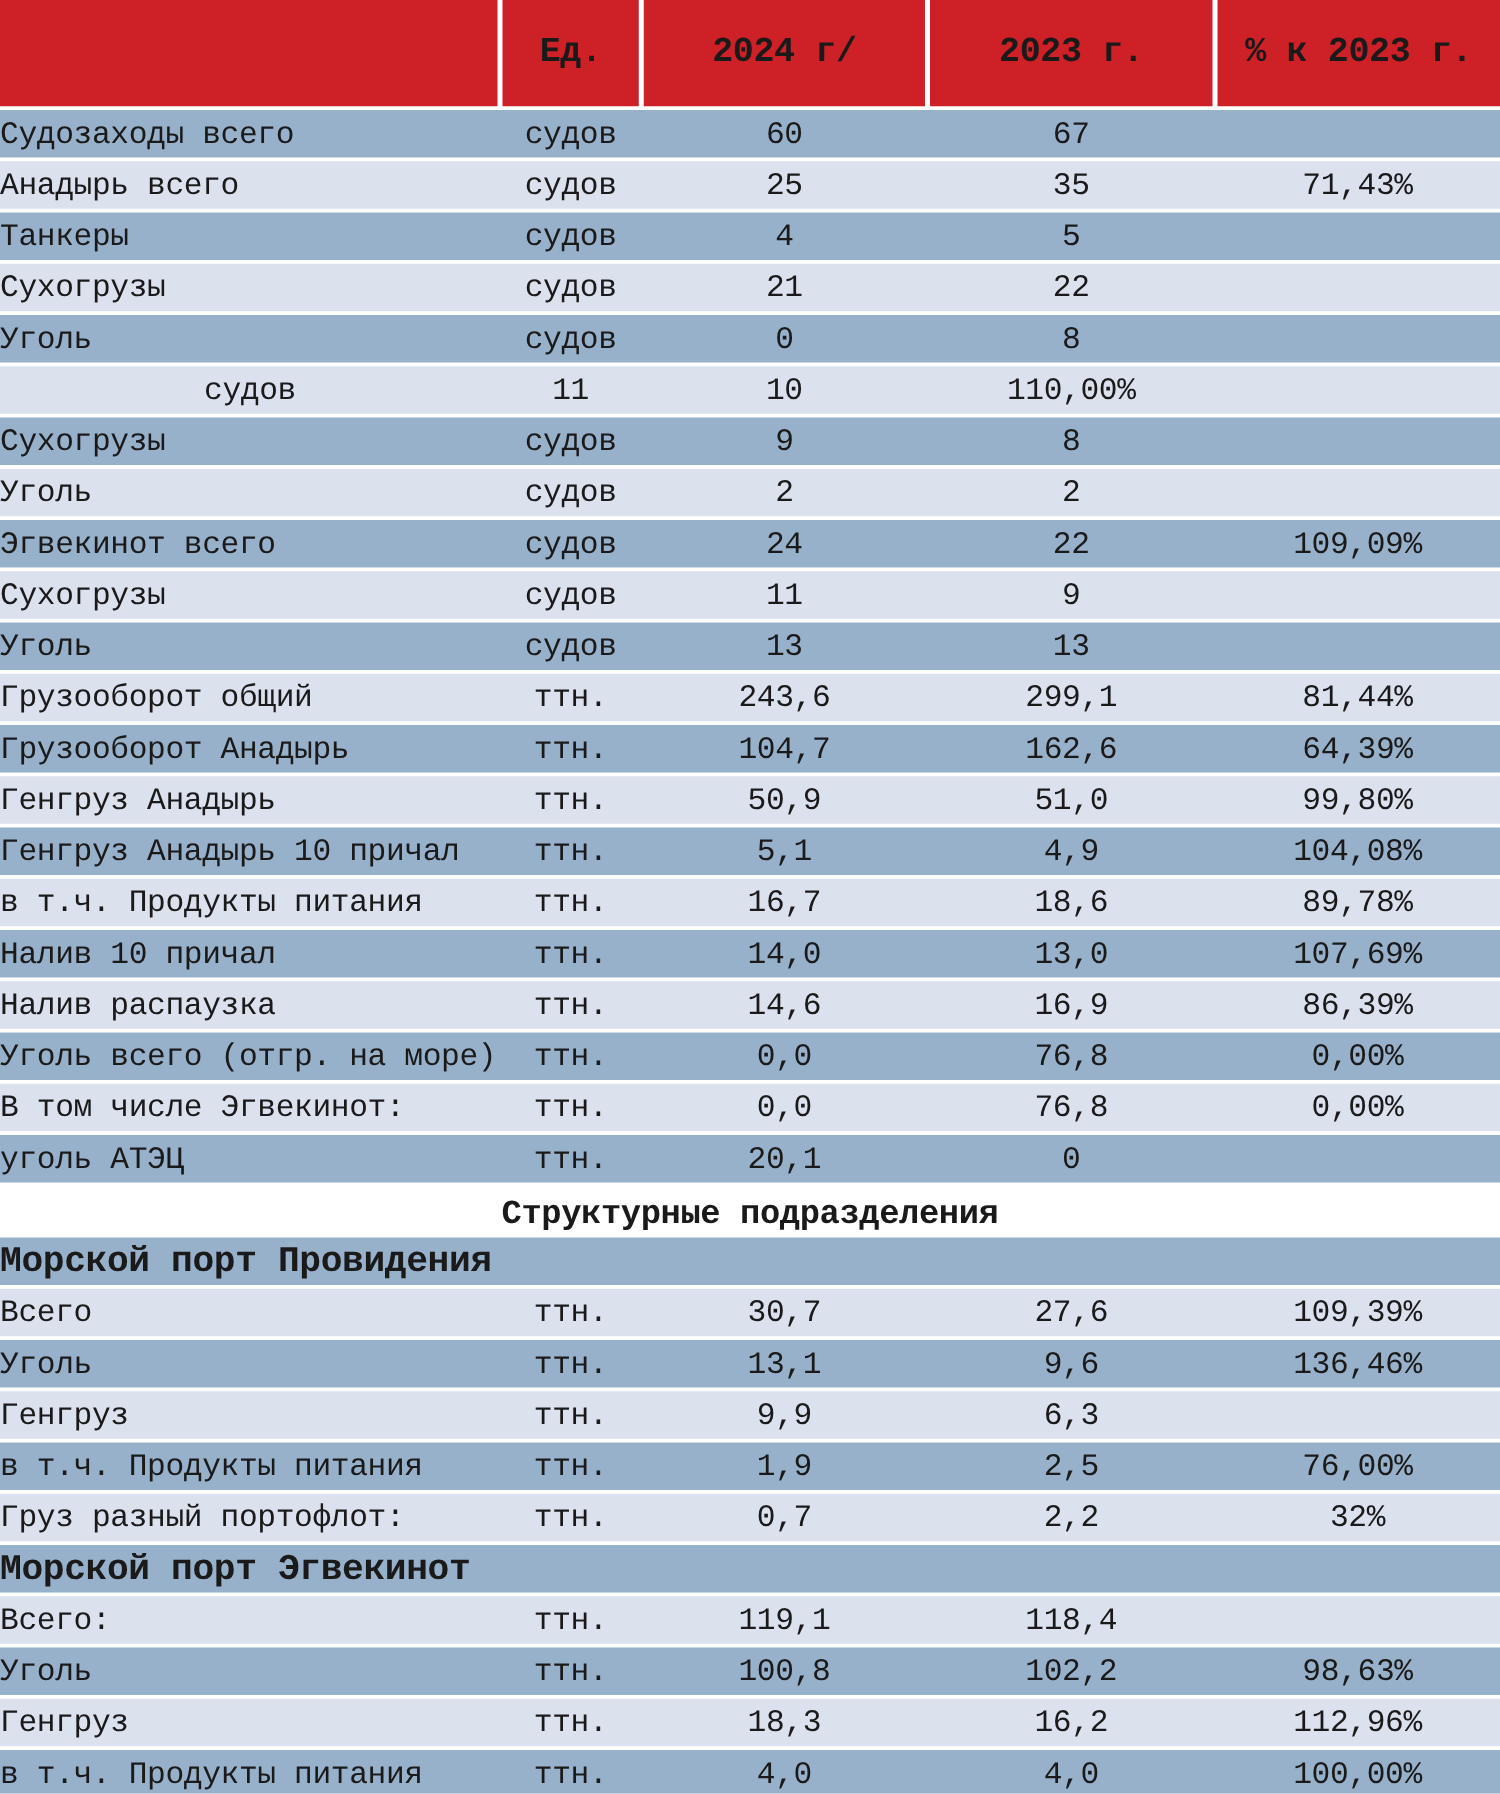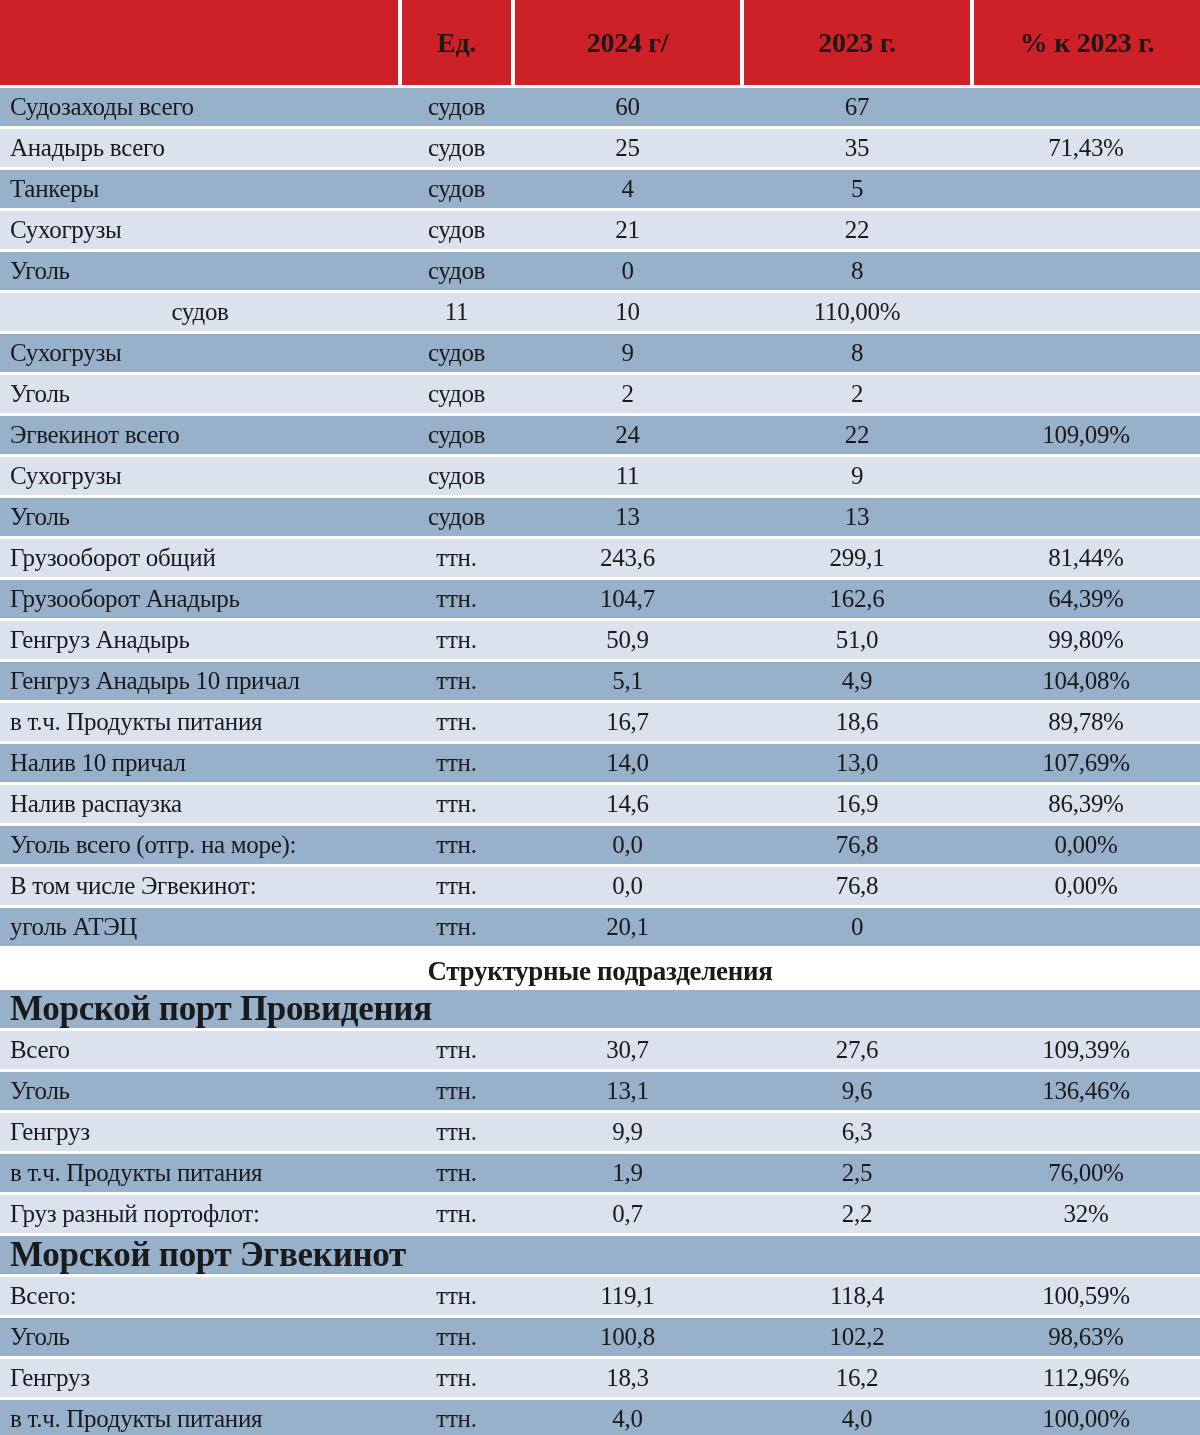--- a/index.html
+++ b/index.html
@@ -10,21 +10,21 @@
     --text: #1A1A1A;
   }
   * { box-sizing: border-box; }
   html, body { margin: 0; padding: 0; background: #fff; }
   .table-wrap {
     position: relative;
     width: 1200px;
     height: 1435px;
     overflow: hidden;
     background: #fff;
-    font-family: Liberation Serif, serif;
+    font-family: Liberation Mono, monospace;
     color: var(--text);
     letter-spacing: -0.3px;
   }
   .thead {
     display: grid;
     grid-template-columns: 398px 109px 225px 226px 226px;
     column-gap: 4px;
     height: 85px;
     margin-bottom: 3px;
     background: #fff;
@@ -48,25 +48,24 @@
   .row.light { background: var(--row-light); text-align: center; }
   .row.divider {
     background: var(--divider-bg);
     display: flex;
     align-items: flex-end;
     justify-content: center;
     font-weight: bold;
     font-size: 27px;
   }
   .row.section { font-weight: bold; }
-  .row.section .cell-label { font-size: 35px; }
+  .row.section .cell-label { font-size: 29px; }
   .cell-label {
     display: flex;
     align-items: center;
-    padding-left: 10px;
     overflow: hidden;
     white-space: nowrap;
   }
   .cell-center {
     display: flex;
     align-items: center;
     justify-content: center;
     white-space: nowrap;
   }
 </style>
@@ -269,21 +268,20 @@
         <div class="cell-center">32%</div>
       </div>
       <div class="row section dark">
         <div class="cell-label" style="grid-column: 1 / span 5;">Морской порт Эгвекинот</div>
       </div>
       <div class="row light">
         <div class="cell-label">Всего:</div>
         <div class="cell-center">ттн.</div>
         <div class="cell-center">119,1</div>
         <div class="cell-center">118,4</div>
-        <div class="cell-center">100,59%</div>
       </div>
       <div class="row dark">
         <div class="cell-label">Уголь</div>
         <div class="cell-center">ттн.</div>
         <div class="cell-center">100,8</div>
         <div class="cell-center">102,2</div>
         <div class="cell-center">98,63%</div>
       </div>
       <div class="row light">
         <div class="cell-label">Генгруз</div>

